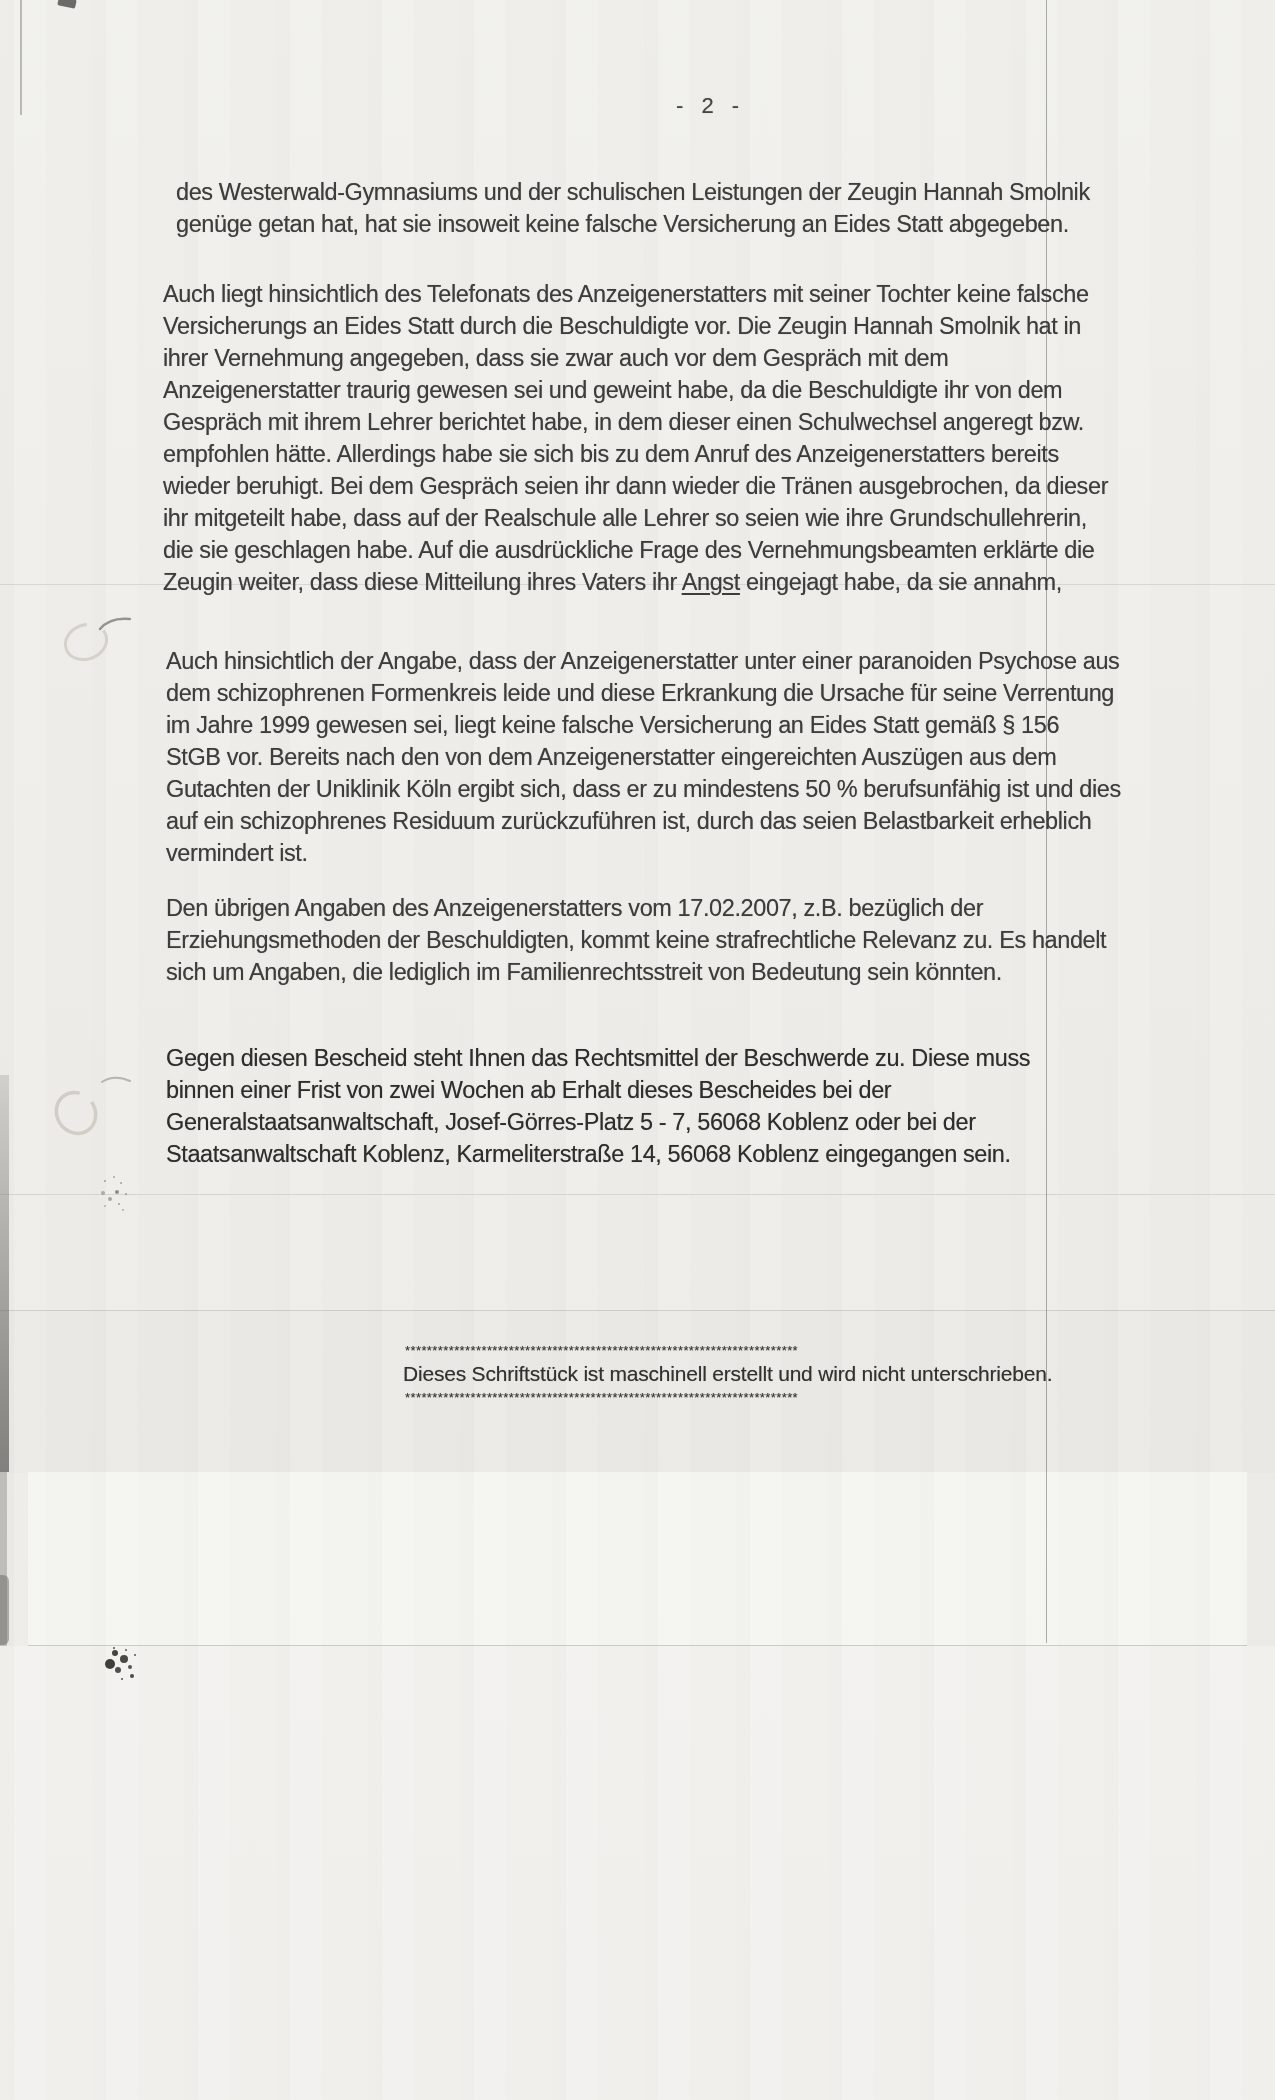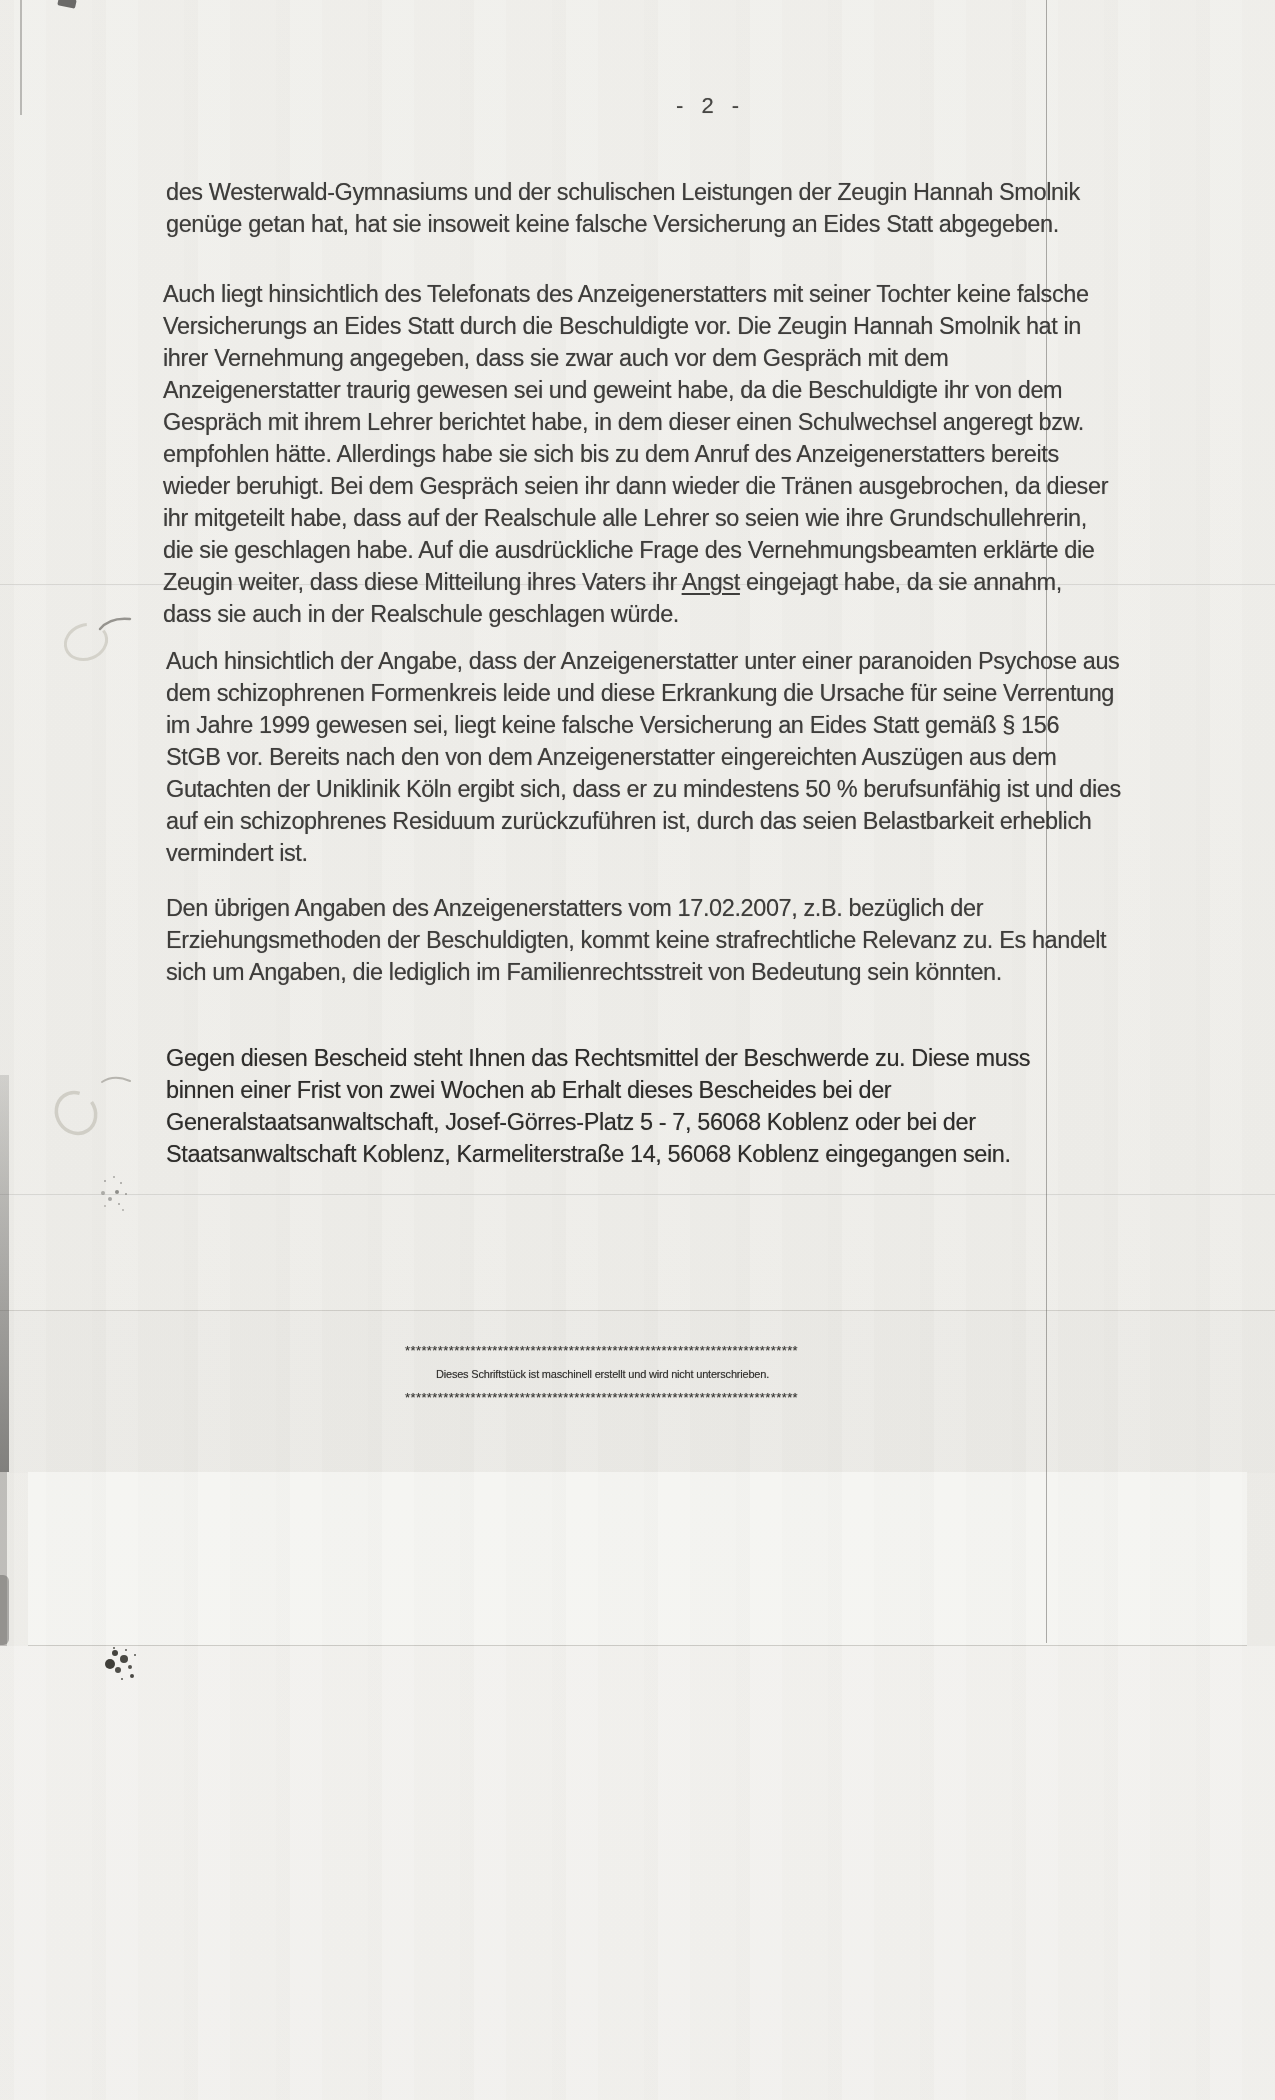--- a/index.html
+++ b/index.html
@@ -56,21 +56,21 @@
       15px 14px 0 -1px #55544f, -1px -5px 0 -2px #55544f, 11px -3px 0 -2px #5a5954,
       17px 23px 0 -1px #4a4944, 7px 26px 0 -2px #55544f, 20px 2px 0 -2px #55544f;}
   
   .txt{position:absolute;z-index:3;white-space:pre;color:var(--ink,#3e3d3b);
     font-size:23.5px;line-height:32px;letter-spacing:-0.4px;
     text-shadow:0 0 0.7px rgba(62,61,59,0.55);}
   .pagenum{font-size:22px;letter-spacing:6px;line-height:24px;color:#484744;}
   .bold{font-weight:400;color:var(--ink_bold,#2e2d2b);}
   .closing{line-height:31px;}
   .stars{font-size:13px;line-height:13px;letter-spacing:0.4px;color:#3a3936;}
-  .note{font-size:11px;line-height:18px;letter-spacing:-0.2px;color:var(--note_ink,#333230);margin-left:33px;}
+  .note{font-size:21px;line-height:18px;letter-spacing:-0.2px;color:var(--note_ink,#333230);}
   .u{text-decoration:underline;text-underline-offset:3px;text-decoration-thickness:2px;}
 </style>
 </head>
 <body>
 
 <div class="scan">
 
   <div class="band-lower"></div>
   <div class="sheet-inset"></div>
   <div class="band-bottom"></div>
@@ -92,34 +92,33 @@
   </svg>
   <svg class="marksvg" style="left:38px;top:1064px" width="100" height="80" viewBox="0 0 100 80">
     <ellipse cx="38" cy="49" rx="19" ry="21" fill="none" stroke="#d0cec6" stroke-width="3.5" stroke-dasharray="110 16" transform="rotate(-35 38 49)"></ellipse>
     <path d="M64 18 Q76 10 92 17" fill="none" stroke="#b7b5af" stroke-width="2" stroke-linecap="round"></path>
   </svg>
   <div class="smudge"></div>
   <div class="ink-speckle"></div>
 
   <div class="txt pagenum" style="left:676px;top:94px">- 2 -</div>
 
-  <div class="txt" style="left:166px;top:176px">des Westerwald-Gymnasiums und der schulischen Leistungen der Zeugin Hannah Smolnik
+  <div class="txt" style="left:176px;top:176px">des Westerwald-Gymnasiums und der schulischen Leistungen der Zeugin Hannah Smolnik
 genüge getan hat, hat sie insoweit keine falsche Versicherung an Eides Statt abgegeben.</div>
 
   <div class="txt" style="left:163px;top:566px"><span>Zeugin weiter, dass diese Mitteilung ihres Vaters ihr </span><span class="u">Angst</span><span> eingejagt habe, da sie annahm,</span></div>
   <div class="txt" style="left:163px;top:278px">Auch liegt hinsichtlich des Telefonats des Anzeigenerstatters mit seiner Tochter keine falsche
 Versicherungs an Eides Statt durch die Beschuldigte vor. Die Zeugin Hannah Smolnik hat in
 ihrer Vernehmung angegeben, dass sie zwar auch vor dem Gespräch mit dem
 Anzeigenerstatter traurig gewesen sei und geweint habe, da die Beschuldigte ihr von dem
 Gespräch mit ihrem Lehrer berichtet habe, in dem dieser einen Schulwechsel angeregt bzw.
 empfohlen hätte. Allerdings habe sie sich bis zu dem Anruf des Anzeigenerstatters bereits
 wieder beruhigt. Bei dem Gespräch seien ihr dann wieder die Tränen ausgebrochen, da dieser
 ihr mitgeteilt habe, dass auf der Realschule alle Lehrer so seien wie ihre Grundschullehrerin,
 die sie geschlagen habe. Auf die ausdrückliche Frage des Vernehmungsbeamten erklärte die</div>
-  <div class="txt" style="left:163px;top:598px">dass sie auch in der Realschule geschlagen würde.</div>
 
   <div class="txt" style="left:166px;top:645px">Auch hinsichtlich der Angabe, dass der Anzeigenerstatter unter einer paranoiden Psychose aus
 dem schizophrenen Formenkreis leide und diese Erkrankung die Ursache für seine Verrentung
 im Jahre 1999 gewesen sei, liegt keine falsche Versicherung an Eides Statt gemäß § 156
 StGB vor. Bereits nach den von dem Anzeigenerstatter eingereichten Auszügen aus dem
 Gutachten der Uniklinik Köln ergibt sich, dass er zu mindestens 50 % berufsunfähig ist und dies
 auf ein schizophrenes Residuum zurückzuführen ist, durch das seien Belastbarkeit erheblich
 vermindert ist.</div>
 
   <div class="txt" style="left:166px;top:892px">Den übrigen Angaben des Anzeigenerstatters vom 17.02.2007, z.B. bezüglich der

